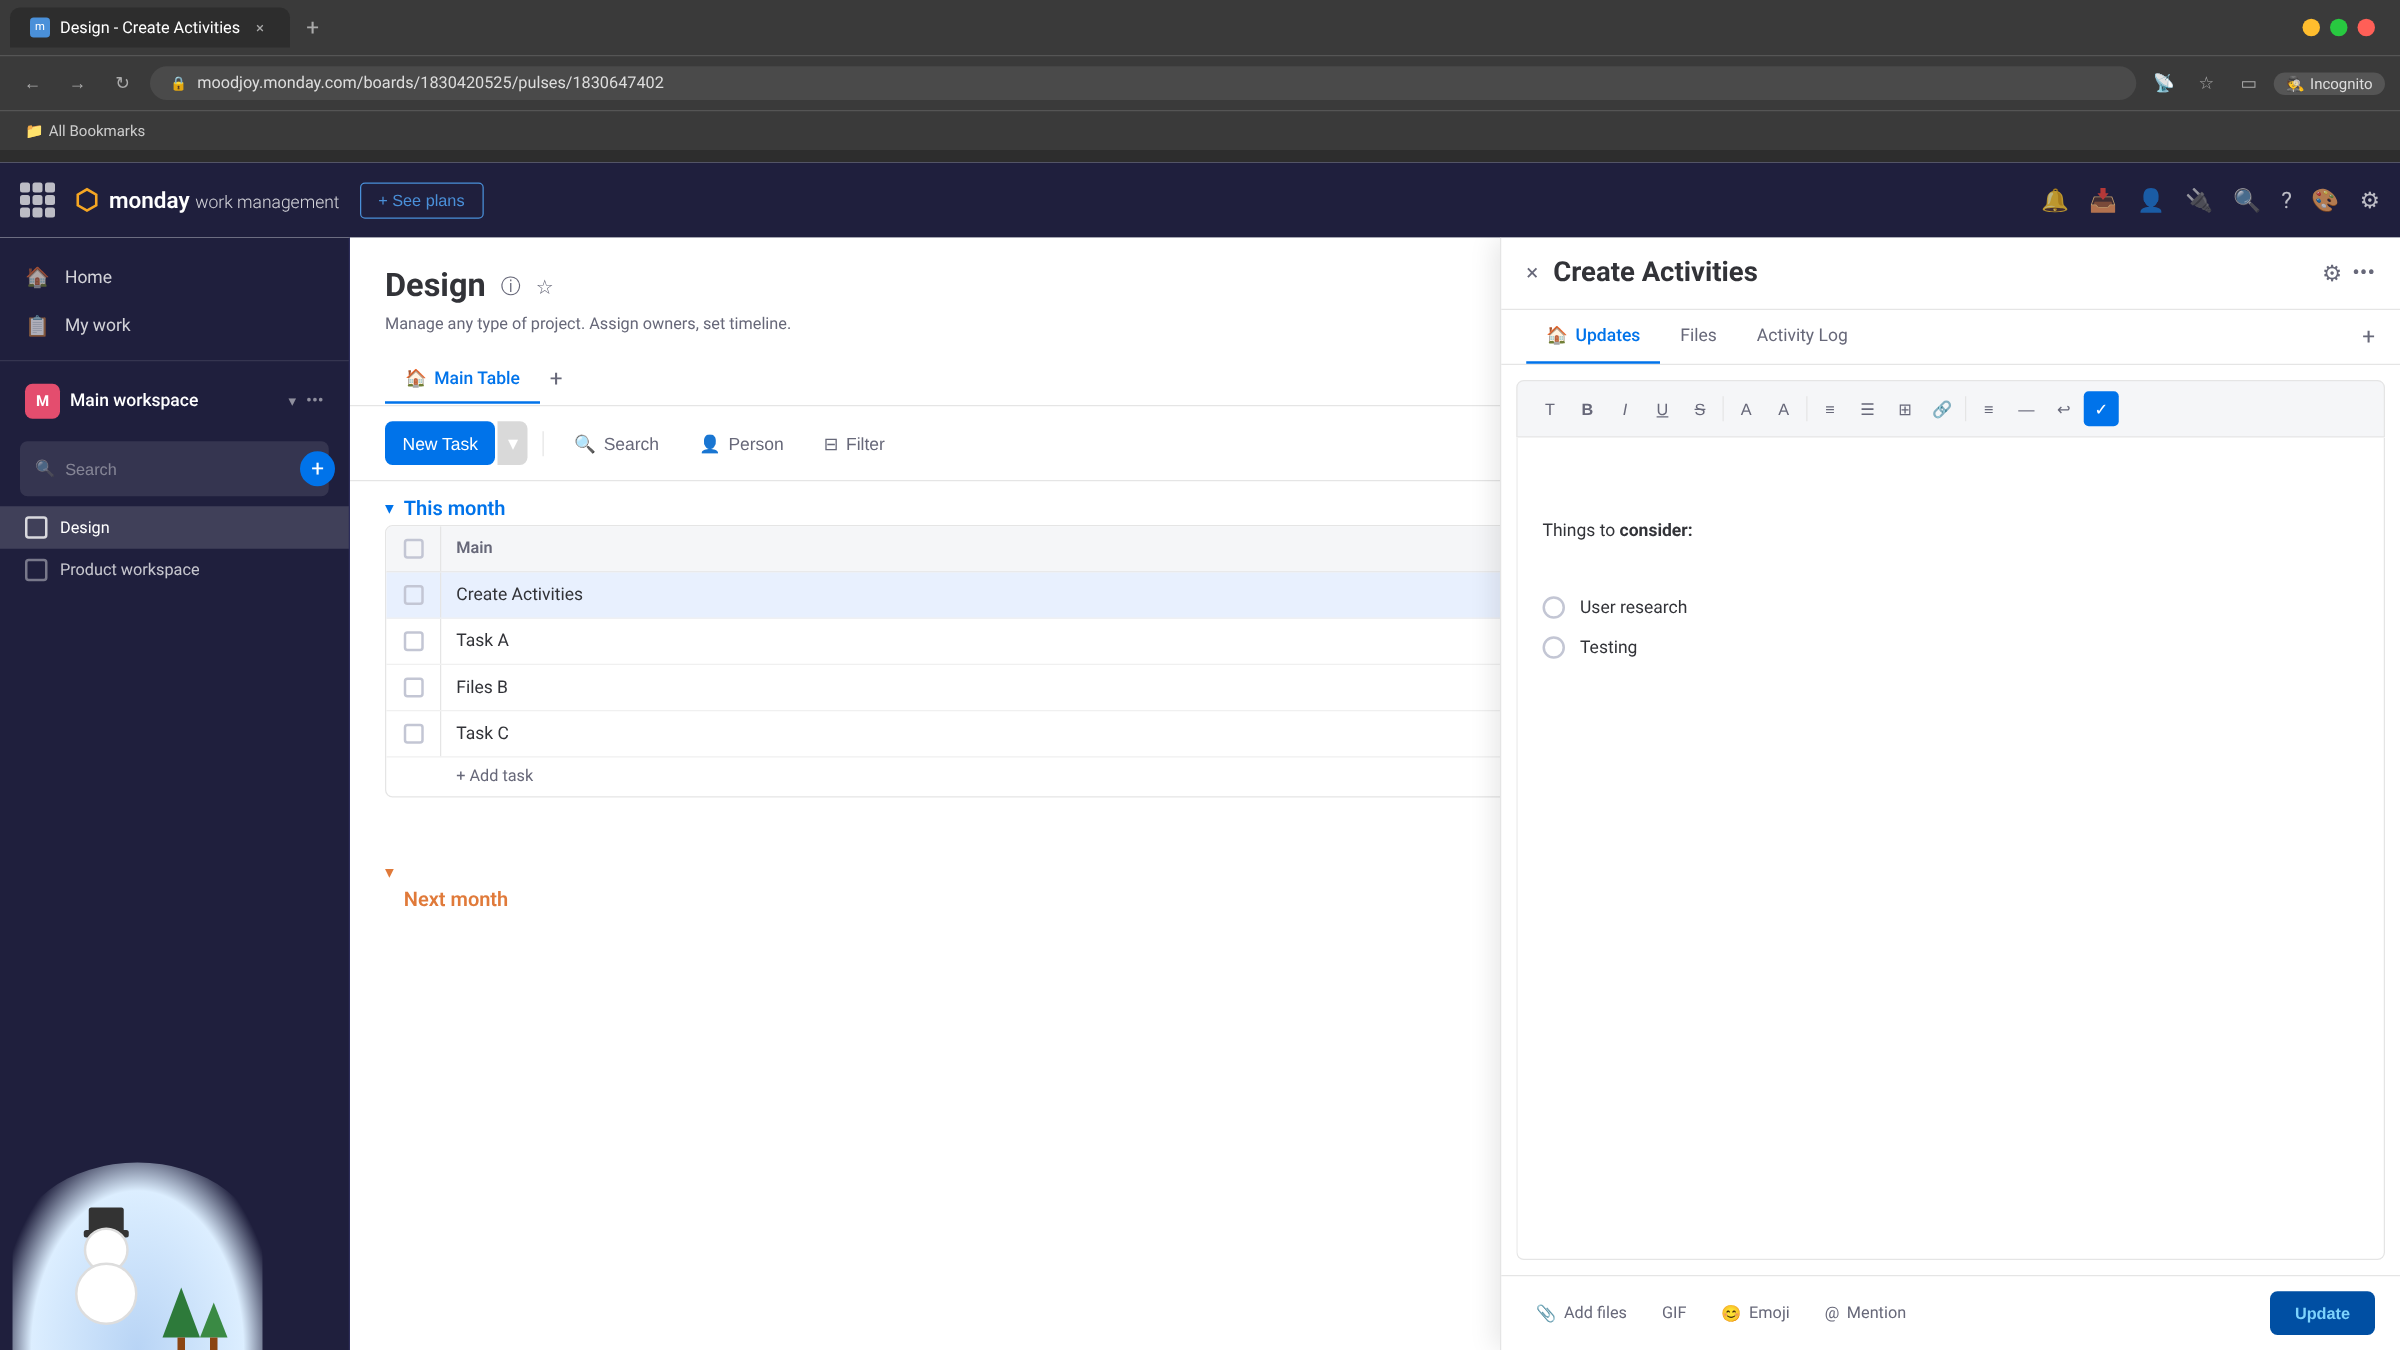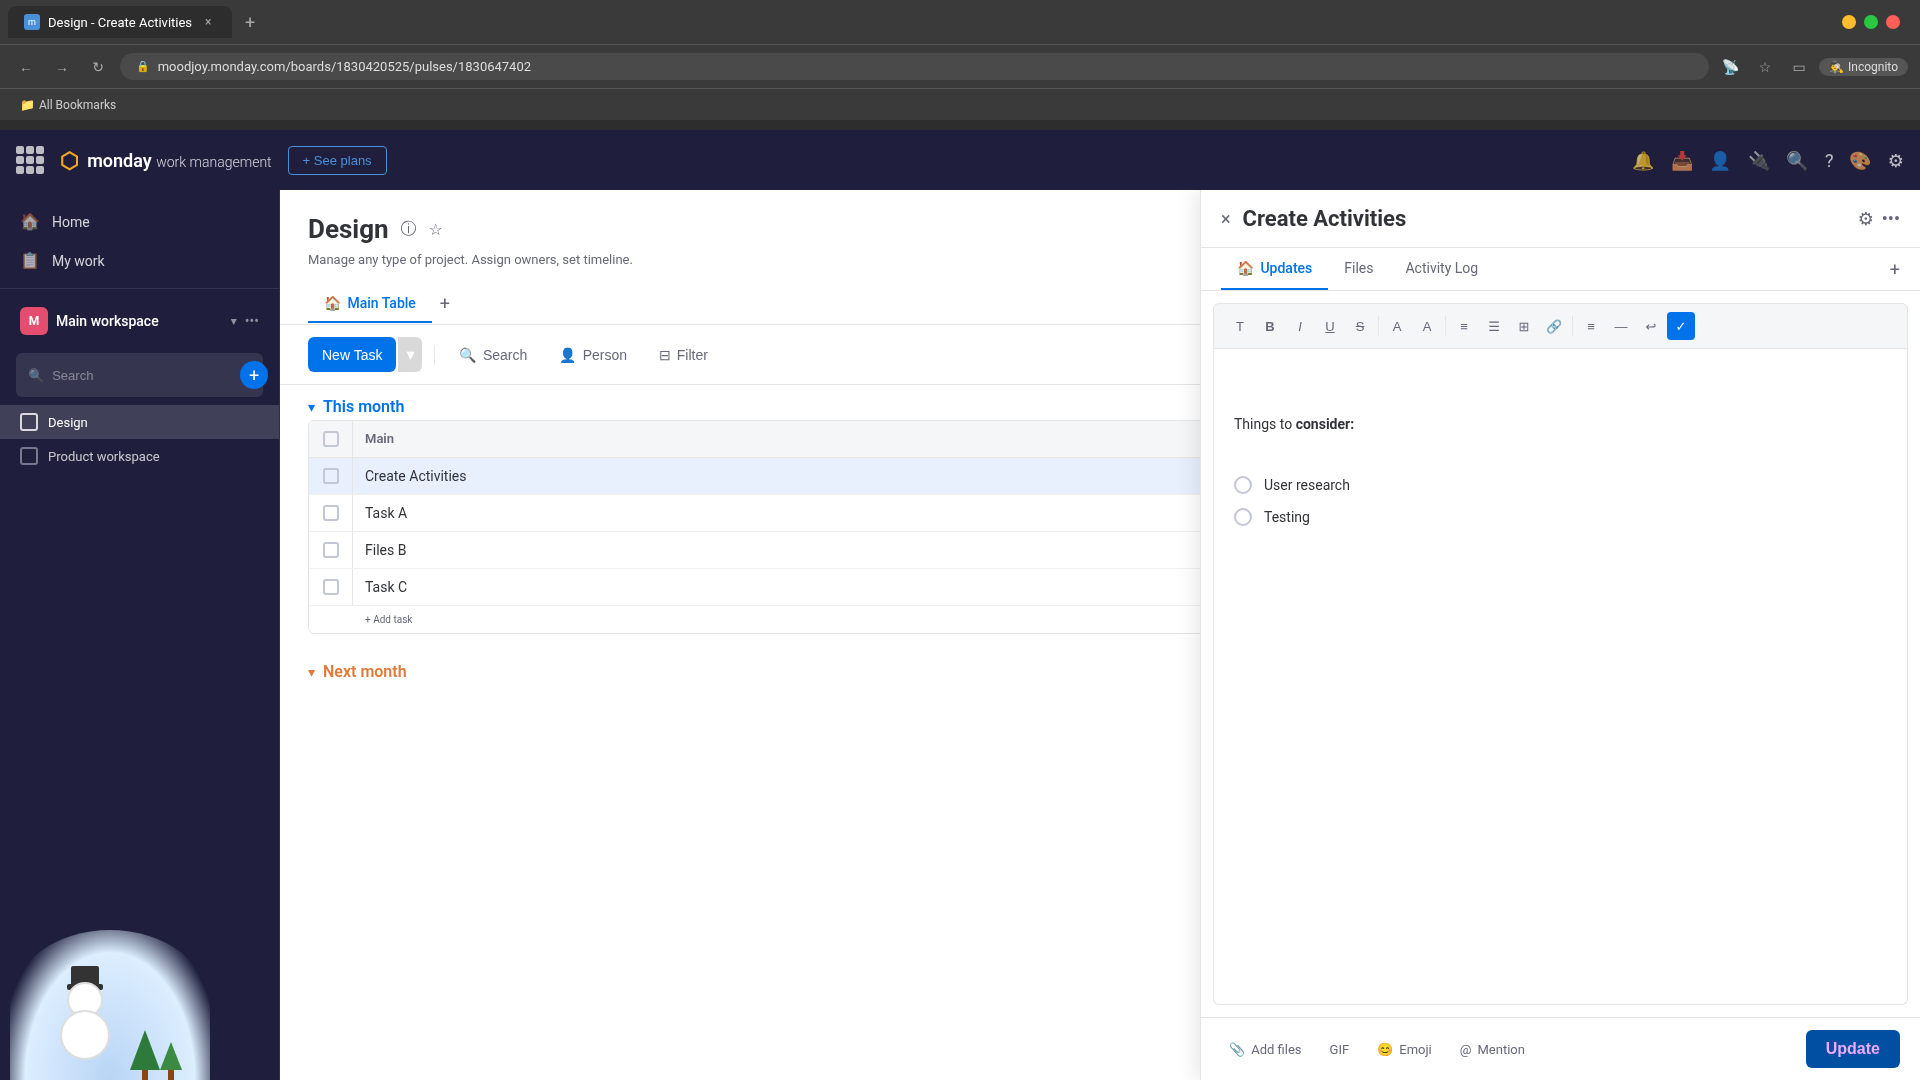--- a/index.html
+++ b/index.html
@@ -83,32 +83,32 @@
     .board-toolbar { display: flex; align-items: center; gap: 8px; padding: 12px 28px; border-bottom: 1px solid #e5e5e5; }
     .new-task-btn { background: #0073ea; color: white; border: none; border-radius: 6px; padding: 8px 14px; font-size: 14px; font-weight: 500; cursor: pointer; display: flex; align-items: center; gap: 4px; }
     .new-task-chevron { background: rgba(0,0,0,0.15); padding: 8px 8px; border-radius: 0 6px 6px 0; margin-left: 2px; cursor: pointer; color: white; }
     .toolbar-sep { width: 1px; height: 20px; background: #e5e5e5; margin: 0 4px; }
     .toolbar-btn { display: flex; align-items: center; gap: 6px; padding: 7px 12px; color: #676879; font-size: 14px; cursor: pointer; border-radius: 6px; border: none; background: none; }
 
     .board-content { flex: 1; overflow: auto; padding: 0 0 20px; }
     .group-header { display: flex; align-items: center; gap: 8px; padding: 12px 28px 4px; }
     .group-chevron { color: #0073ea; font-size: 14px; cursor: pointer; }
     .group-title { color: #0073ea; font-size: 16px; font-weight: 600; }
-    .group-next-title { color: #e07a3a; font-size: 16px; font-weight: 600; }
+    .group-next-title { color: #e07a3a; font-size: 16px; font-weight: 600; margin-top: 44px; }
 
     .table-wrapper { margin: 0 28px 16px; border: 1px solid #e5e5e5; border-radius: 6px; overflow: hidden; }
     .table-header-row { display: flex; background: #f5f6f8; border-bottom: 1px solid #e5e5e5; }
     .th-check { width: 44px; padding: 10px; display: flex; align-items: center; justify-content: center; border-right: 1px solid #e5e5e5; flex-shrink: 0; }
     .th-task { flex: 1; padding: 10px 12px; font-size: 13px; font-weight: 600; color: #676879; border-right: 1px solid #e5e5e5; }
     .table-row { display: flex; border-bottom: 1px solid #f0f0f0; }
     .table-row.active-row { background: #e8f0fe; }
     .td-check { width: 44px; padding: 10px; display: flex; align-items: center; justify-content: center; border-right: 1px solid #e5e5e5; flex-shrink: 0; }
     .td-task { flex: 1; padding: 10px 12px; font-size: 14px; color: #323338; border-right: 1px solid #e5e5e5; }
     .checkbox { width: 16px; height: 16px; border: 2px solid #c3c6d4; border-radius: 3px; cursor: pointer; }
-    .add-task-row { display: flex; padding: 8px 12px 8px 56px; color: #676879; font-size: 10px; cursor: pointer; }
+    .add-task-row { display: flex; padding: 8px 12px 8px 56px; color: #676879; font-size: 13px; cursor: pointer; }
 
     
     .panel-overlay { position: absolute; top: 0; right: 0; bottom: 0; width: 720px; background: white; border-left: 1px solid #e5e5e5; display: flex; flex-direction: column; box-shadow: -4px 0 20px rgba(0,0,0,0.1); z-index: 100; }
     .panel-header { display: flex; align-items: center; padding: 16px 20px; border-bottom: 1px solid #e5e5e5; }
     .panel-close { color: #676879; font-size: 18px; cursor: pointer; margin-right: 12px; }
     .panel-title { font-size: 22px; font-weight: 700; color: #323338; flex: 1; }
     .panel-actions { display: flex; gap: 8px; align-items: center; }
     .panel-action-icon { color: #676879; font-size: 18px; cursor: pointer; }
     .panel-tabs { display: flex; align-items: center; padding: 0 20px; border-bottom: 1px solid #e5e5e5; }
     .panel-tab { padding: 12px 16px; font-size: 14px; color: #676879; cursor: pointer; border-bottom: 2px solid transparent; display: flex; align-items: center; gap: 6px; }
@@ -125,21 +125,21 @@
     .editor-content p { margin-bottom: 8px; margin-top: 48px; }
     .editor-content strong { font-weight: 700; }
     .checklist-item { display: flex; align-items: center; gap: 12px; margin: 6px 0; padding: 2px 0; }
     .radio-btn { width: 18px; height: 18px; border: 2px solid #c3c6d4; border-radius: 50%; flex-shrink: 0; cursor: pointer; }
     .mention { color: #0073ea; cursor: pointer; }
     .emoji { font-size: 16px; }
 
     .panel-footer { padding: 12px 20px; border-top: 1px solid #e5e5e5; display: flex; align-items: center; gap: 12px; }
     .footer-action { display: flex; align-items: center; gap: 6px; color: #676879; font-size: 13px; cursor: pointer; padding: 6px 8px; border-radius: 4px; }
     .footer-spacer { flex: 1; }
-    .update-btn { background: #0073ea; color: #f0abfc; border: none; border-radius: 6px; padding: 10px 20px; font-size: 16px; font-weight: 600; cursor: pointer; }
+    .update-btn { background: #0073ea; color: #7dd3fc; border: none; border-radius: 6px; padding: 10px 20px; font-size: 13px; font-weight: 600; cursor: pointer; }
     .update-btn.pressed { background: #004fa3; }
 
     
     .snowman-area { position: absolute; bottom: 0; left: 0; width: 280px; height: 160px; overflow: hidden; }
     .snowman-bg { width: 200px; height: 150px; background: radial-gradient(ellipse at 50% 100%, #b8d4f5 0%, #dceeff 60%, transparent 80%); position: absolute; bottom: 0; left: 10px; border-radius: 50% 50% 0 0; }
     .snowman { position: absolute; bottom: 20px; left: 60px; }
     .snow-body-bottom { width: 50px; height: 50px; background: white; border: 2px solid #ddd; border-radius: 50%; position: absolute; bottom: 0; left: 0; }
     .snow-body-top { width: 36px; height: 36px; background: white; border: 2px solid #ddd; border-radius: 50%; position: absolute; bottom: 42px; left: 7px; }
     .snow-hat { width: 28px; height: 20px; background: #333; position: absolute; bottom: 74px; left: 11px; border-radius: 2px; }
     .snow-hat::before { content: ''; width: 36px; height: 6px; background: #333; position: absolute; bottom: -4px; left: -4px; border-radius: 2px; }

